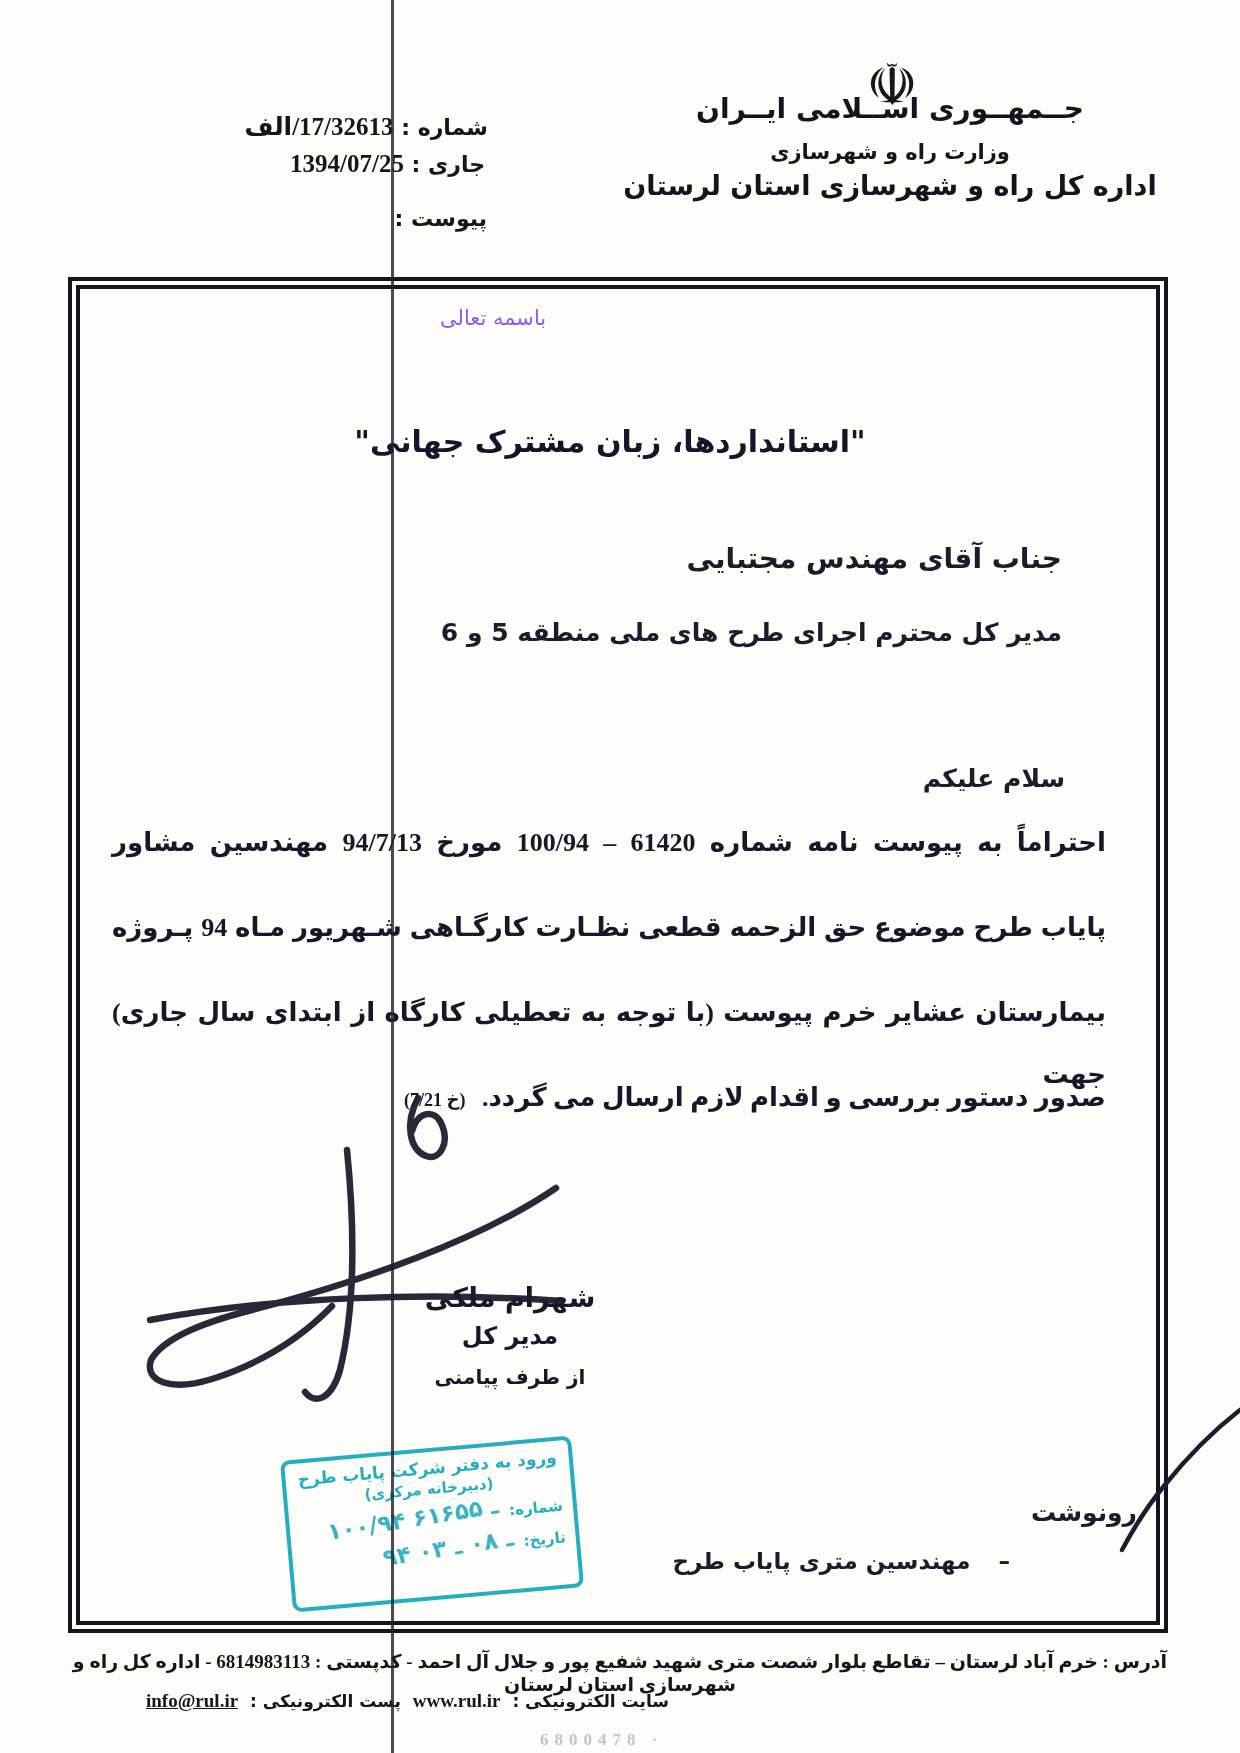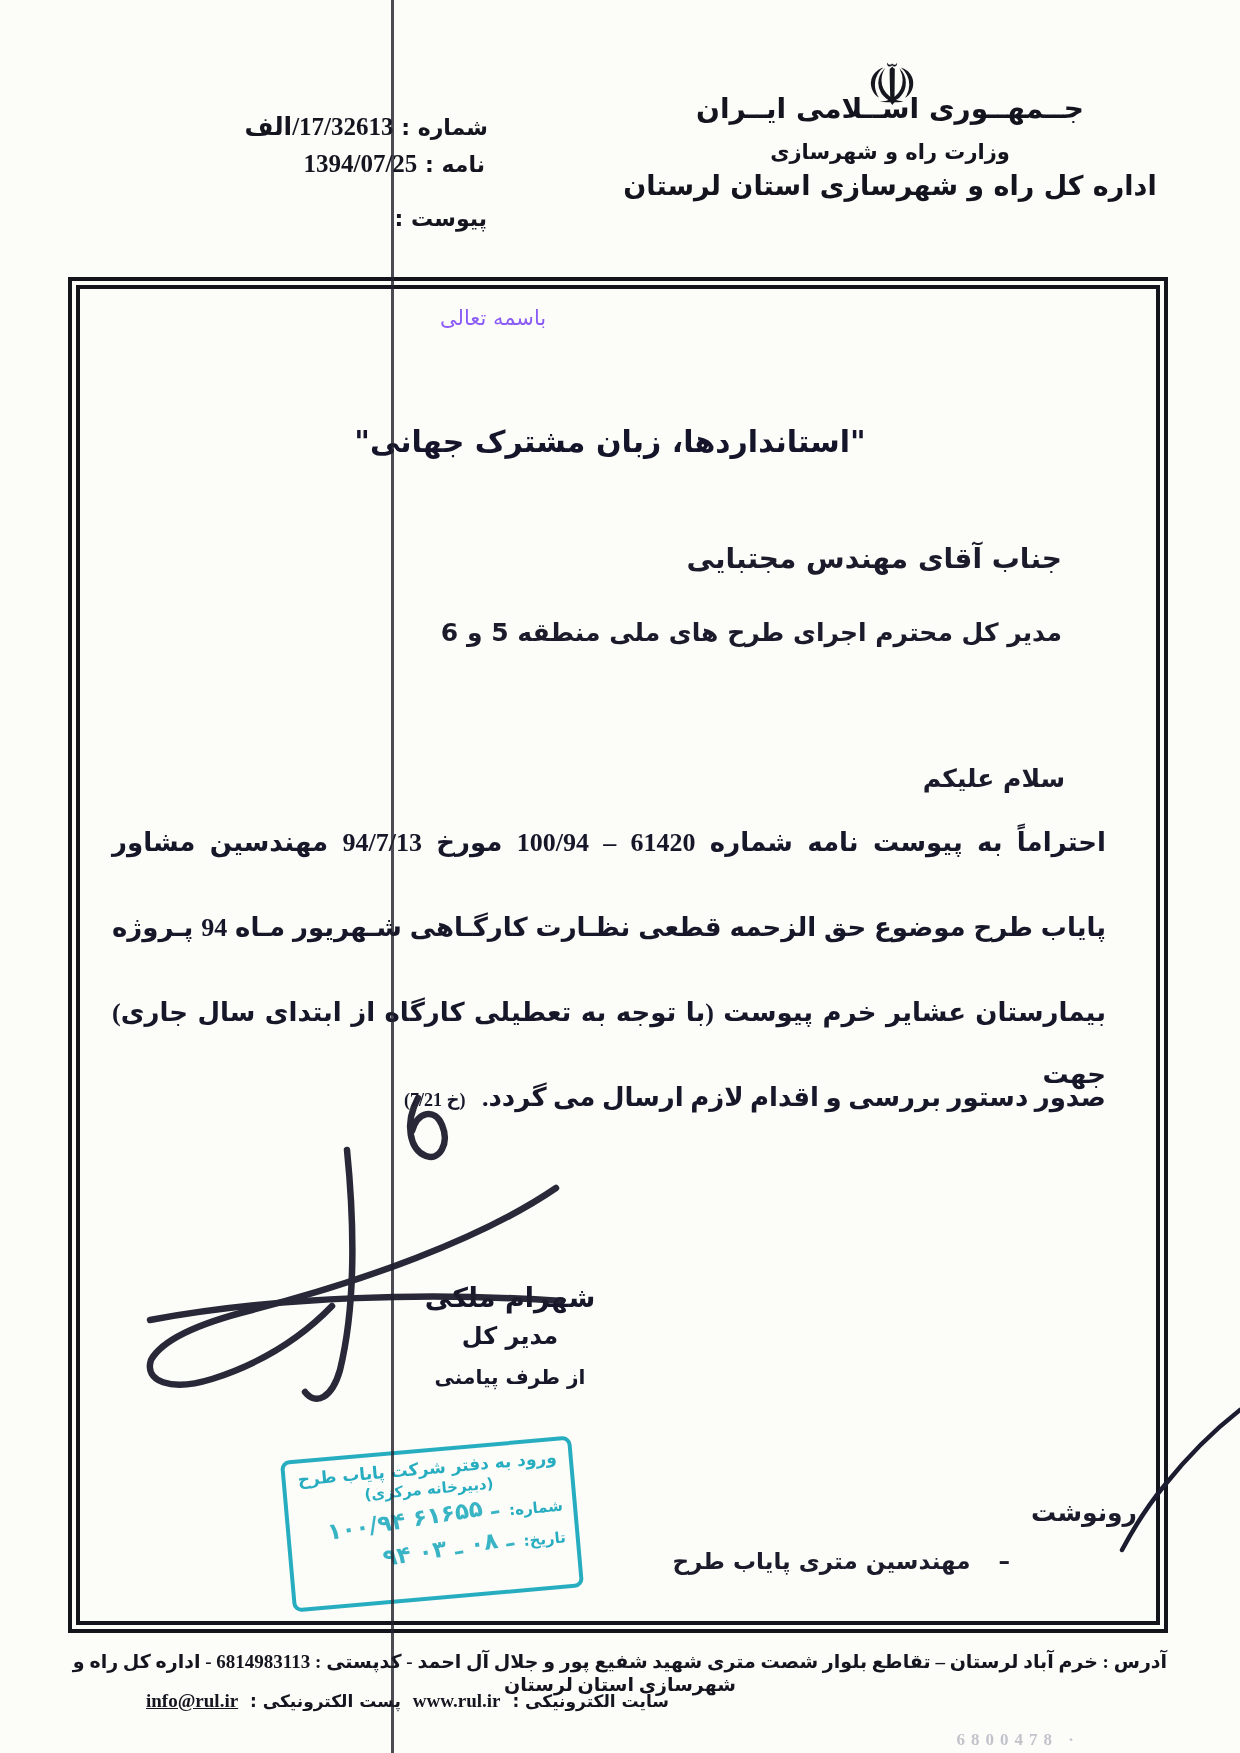--- a/index.html
+++ b/index.html
@@ -55,42 +55,42 @@
   .cc-title{position:absolute;right:103px;top:1498px;direction:rtl;font-weight:bold;font-size:25px;}
   .cc-item{position:absolute;right:230px;top:1548px;direction:rtl;font-weight:bold;font-size:23px;display:flex;gap:28px;}
   
   .foot1{position:absolute;left:40px;top:1650px;width:1160px;text-align:center;direction:rtl;
     font-weight:bold;font-size:19px;color:#15151f;
     font-family:"Liberation Serif","DejaVu Sans",serif;}
   .foot2{position:absolute;left:140px;top:1690px;width:960px;text-align:left;direction:rtl;
     font-weight:bold;font-size:17px;color:#15151f;}
   .foot2 .lat{font-family:"Liberation Serif","DejaVu Sans",serif;font-size:19px;margin:0 6px;}
   .foot2 .mail{text-decoration:underline;}
-  .faint{position:absolute;left:540px;top:1730px;width:540px;text-align:right;
+  .faint{position:absolute;left:540px;top:1730px;width:540px;text-align:left;
     font-family:"Liberation Serif","DejaVu Sans",serif;font-weight:bold;font-size:17px;
     color:#4a4a6a;opacity:.32;filter:blur(.6px);letter-spacing:6px;}
 </style>
 </head>
 <body>
 
 <div class="page">
 
   <div class="crease"></div>
 
   <div class="emblem">☫</div>
   <div class="hdr hdr2">وزارت راه و شهرسازی</div>
   <div class="hdr hdr1">جــمهــوری اســلامی ایــران</div>
   <div class="hdr hdr3">اداره کل راه و شهرسازی استان لرستان</div>
 
   <div class="ref-row" style="right:752px;top:112px;">
     <span>شماره :</span>
     <span class="val">17/32613/الف</span>
   </div>
   <div class="ref-row" style="right:755px;top:150px;">
-    <span>نامه :</span>
+    <span>جاری :</span>
     <span class="val">1394/07/25</span>
   </div>
   <div class="ref-row" style="right:753px;top:206px;">
     <span>پیوست :</span>
   </div>
 
   <div class="letter-box"></div>
 
   <div class="basmala">باسمه تعالی</div>
   <div class="slogan">"استانداردها، زبان مشترک جهانی"</div>

